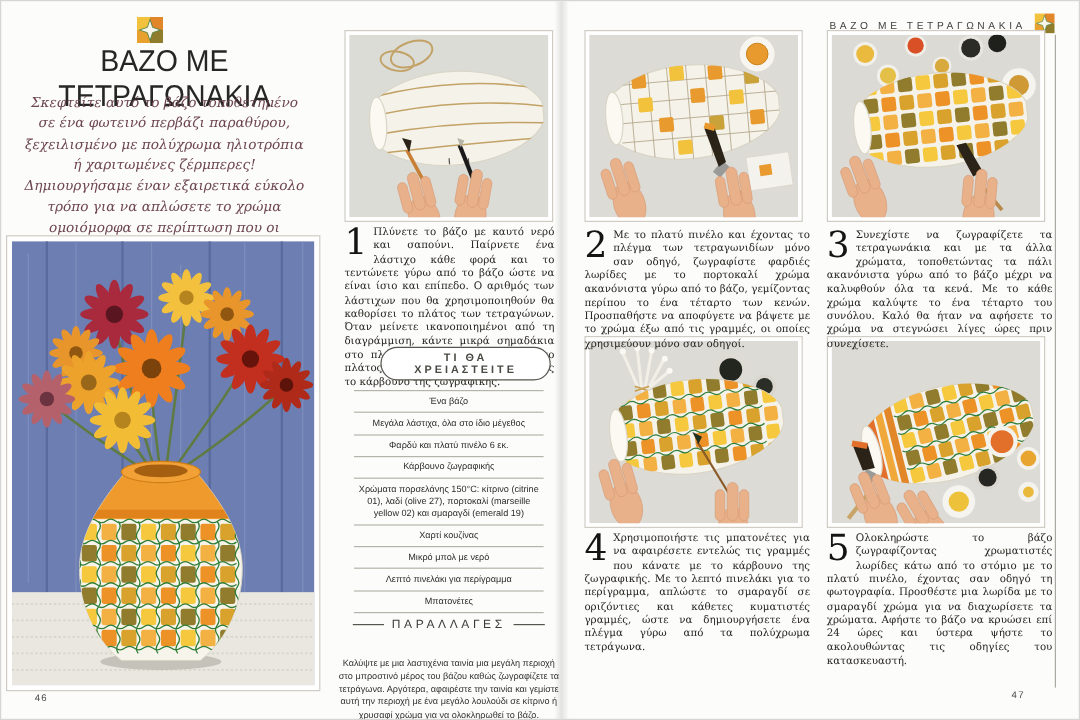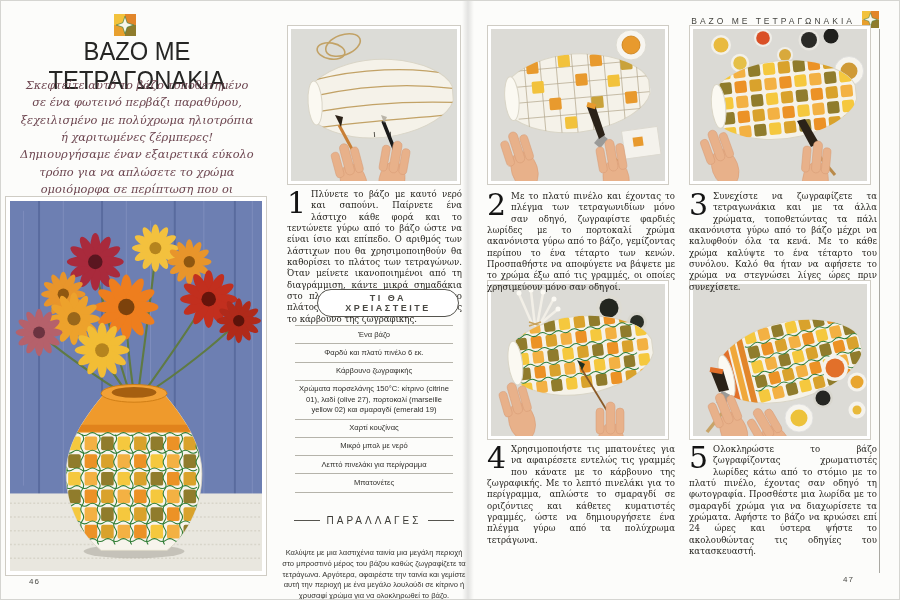--- a/index.html
+++ b/index.html
@@ -300,20 +300,21 @@
   </div>
 
   <div class="step st-1">
     <span class="step-num">1</span><span>Πλύνετε το βάζο με καυτό νερό και σαπούνι. Παίρνετε ένα λάστιχο κάθε φορά και το τεντώνετε γύρω από το βάζο ώστε να είναι ίσιο και επίπεδο. Ο αριθμός των λάστιχων που θα χρησιμοποιηθούν θα καθορίσει το πλάτος των τετραγώνων. Όταν μείνετε ικανοποιημένοι από τη διαγράμμιση, κάντε μικρά σημαδάκια στο πλάι κάθε πλευράς με μέτρο το πλάτος του πινέλου, χρησιμοποιώντας το κάρβουνο της ζωγραφικής.</span>
   </div>
 
   <div class="materials">
     <div class="mat-title">ΤΙ ΘΑ ΧΡΕΙΑΣΤΕΙΤΕ</div>
     <ul>
       <li>Ένα βάζο</li>
+      <li>Μεγάλα λάστιχα, όλα στο ίδιο μέγεθος</li>
       <li>Φαρδύ και πλατύ πινέλο 6 εκ.</li>
       <li>Κάρβουνο ζωγραφικής</li>
       <li>Χρώματα πορσελάνης 150°C: κίτρινο (citrine 01), λαδί (olive 27), πορτοκαλί (marseille yellow 02) και σμαραγδί (emerald 19)</li>
       <li>Χαρτί κουζίνας</li>
       <li>Μικρό μπολ με νερό</li>
       <li>Λεπτό πινελάκι για περίγραμμα</li>
       <li>Μπατονέτες</li>
     </ul>
   </div>
 

